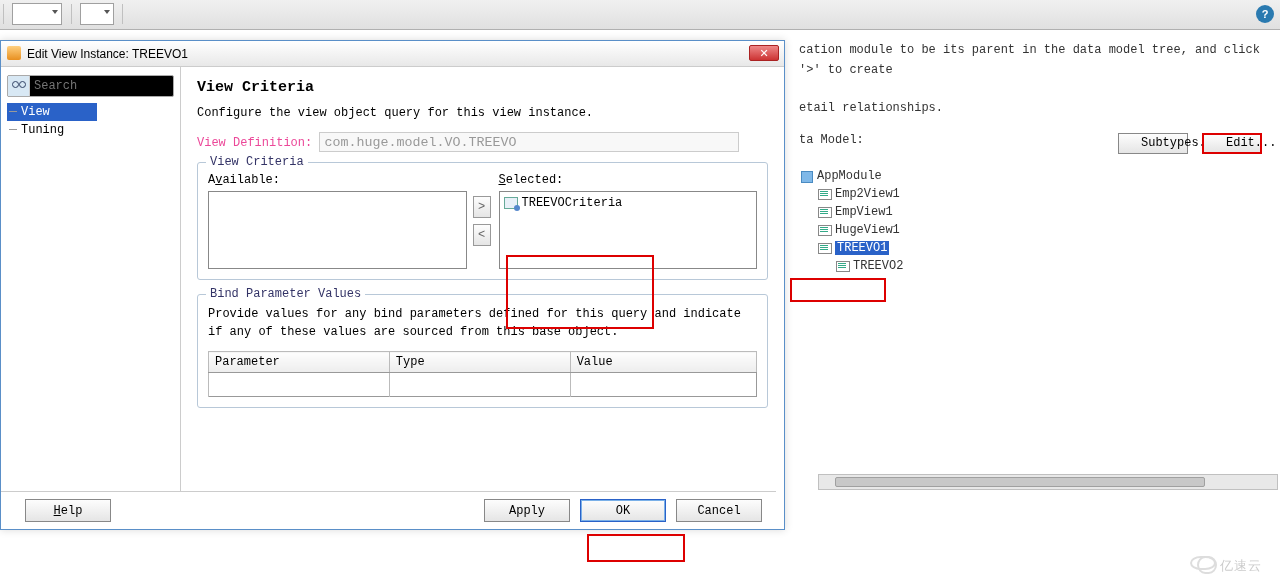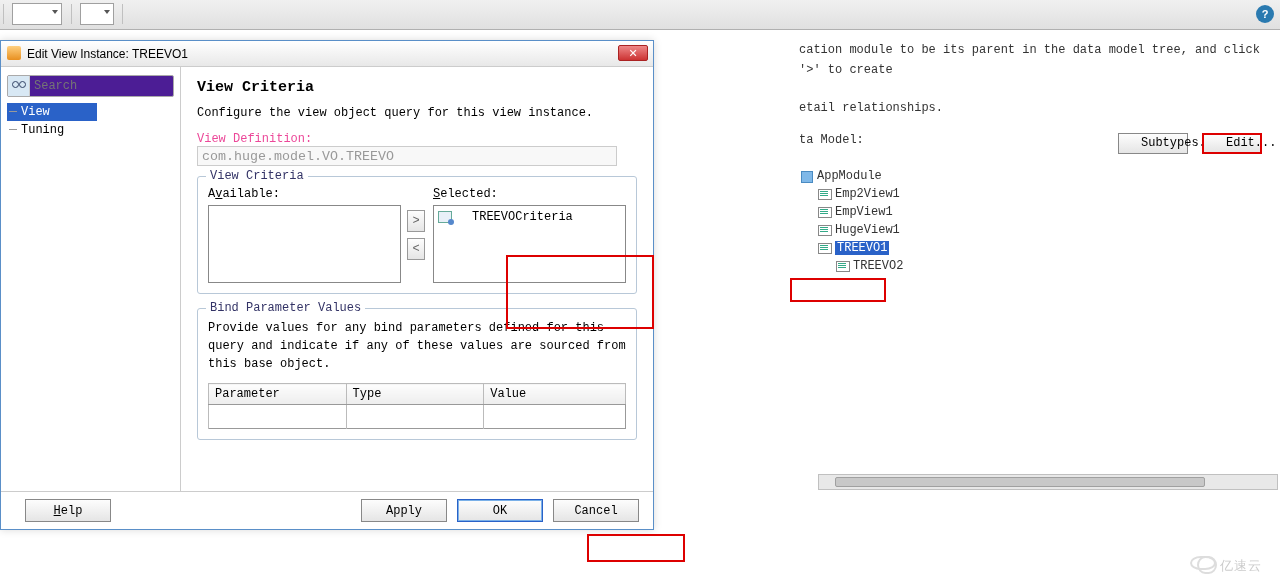--- a/index.html
+++ b/index.html
@@ -34,28 +34,28 @@
 .tree-icon.view::before { content: ""; position: absolute; left: 1px; top: 2px; width: 12px; height: 9px; background: #fff; border: 1px solid #888; }
 .tree-icon.view::after { content: ""; position: absolute; left: 3px; top: 4px; width: 8px; height: 1px; background: #3a8; box-shadow: 0 2px #3a8, 0 4px #3a8; }
 .tree-sel { background: #2a62c8; color: #fff; padding: 0 2px; }
 .red-box { border: 2px solid #d00; position: absolute; }
 .red-box.r-tree { left: 790px; top: 278px; width: 96px; height: 24px; }
 
 .right-scroll { position: absolute; right: 2px; top: 444px; width: 460px; height: 16px; background: #e8e8e8; border: 1px solid #c0c0c0; }
 .right-scroll .thumb { position: absolute; left: 16px; top: 2px; width: 370px; height: 10px; background: #c8c8c8; border: 1px solid #a0a0a0; border-radius: 2px; }
 
 
-.dialog { position: absolute; left: 0; top: 40px; width: 654px; height: 490px; border: 1px solid #5a8fc8; background: #fff; box-shadow: 0 0 8px rgba(0,0,0,0.15); }
+.dialog { position: absolute; left: 0; top: 40px; width: 785px; height: 490px; border: 1px solid #5a8fc8; background: #fff; box-shadow: 0 0 8px rgba(0,0,0,0.15); }
 .dlg-title { height: 26px; background: linear-gradient(#fff, #e8e8e8); border-bottom: 1px solid #ccc; line-height: 26px; padding-left: 26px; position: relative; font-size: 12px; }
 .dlg-title .app-icon { position: absolute; left: 6px; top: 5px; width: 14px; height: 14px; background: linear-gradient(#ffd080, #e89020); border-radius: 2px; }
 .dlg-close { position: absolute; right: 5px; top: 4px; width: 30px; height: 16px; background: linear-gradient(#e88, #c33); border: 1px solid #a22; border-radius: 2px; color: #fff; text-align: center; font-size: 11px; line-height: 14px; }
 
 .dlg-body { position: absolute; top: 26px; left: 0; right: 0; bottom: 38px; display: flex; }
 .side { width: 180px; border-right: 1px solid #ccc; padding: 8px 6px; }
-.search-box { border: 1px solid #aaa; height: 22px; border-radius: 2px; display: flex; align-items: center; background: #4c1d95; }
+.search-box { border: 1px solid #aaa; height: 22px; border-radius: 2px; display: flex; align-items: center; background: #000000; }
 .search-box .binoc { width: 22px; height: 20px; background: #d8e8f4; border-right: 1px solid #ccc; position: relative; }
 .search-box .binoc::before { content: ""; position: absolute; left: 4px; top: 5px; width: 5px; height: 5px; border: 1px solid #346; border-radius: 50%; }
 .search-box .binoc::after { content: ""; position: absolute; left: 11px; top: 5px; width: 5px; height: 5px; border: 1px solid #346; border-radius: 50%; }
 .search-box input { border: none; outline: none; width: 130px; font-size: 12px; font-family: "Courier New", monospace; padding-left: 4px; color: #999; background: transparent; }
 
 .side-tree { margin-top: 6px; font-family: "Courier New", monospace; }
 .side-item { height: 18px; line-height: 18px; padding-left: 14px; position: relative; cursor: pointer; }
 .side-item.sel { background: #2a62c8; color: #fff; width: 90px; }
 .side-item .dash { position: absolute; left: 2px; top: 8px; width: 8px; height: 1px; background: #999; }
 
@@ -69,33 +69,33 @@
 .fieldset { border: 1px solid #b8c8d8; border-radius: 3px; padding: 10px 10px; margin-bottom: 14px; position: relative; }
 .fieldset .legend { position: absolute; top: -8px; left: 8px; background: #fff; padding: 0 4px; color: #336; font-size: 12px; }
 .fieldset .info { margin-bottom: 10px; line-height: 1.5; }
 
 .shuttle { display: flex; gap: 6px; align-items: stretch; }
 .shuttle .col { flex: 1; }
 .shuttle .col-label { margin-bottom: 4px; }
 .shuttle .listbox { border: 1px solid #888; height: 78px; background: #fff; padding: 4px; overflow: hidden; }
 .shuttle .mid { width: 20px; display: flex; flex-direction: column; justify-content: center; gap: 6px; }
 .mv-btn { width: 18px; height: 22px; border: 1px solid #999; background: linear-gradient(#fdfdfd,#e5e5e5); text-align: center; font-size: 12px; line-height: 20px; color: #666; cursor: pointer; }
-.sel-item { display: flex; align-items: center; gap: 20px; }
+.sel-item { display: flex; align-items: center; gap: 4px; }
 .sel-item .vc-icon { width: 14px; height: 12px; background: #e8f0f8; border: 1px solid #6a9; position: relative; }
 .sel-item .vc-icon::after { content: ""; position: absolute; right: -3px; bottom: -3px; width: 6px; height: 6px; background: #58c; border-radius: 50%; }
 
 .red-box.r-selbox { left: 505px; top: 214px; width: 148px; height: 74px; }
 .red-box.r-ok { left: 586px; top: 493px; width: 98px; height: 28px; }
 
 .param-table { width: 100%; border: 1px solid #999; border-collapse: collapse; margin-top: 6px; }
 .param-table th { text-align: left; font-weight: normal; border: 1px solid #bbb; border-bottom: 1px solid #999; background: linear-gradient(#fdfdfd,#ededed); padding: 3px 6px; font-family: "Courier New", monospace; }
 .param-table td { height: 24px; border-left: 1px solid #bbb; }
 .param-table tbody tr { background: #fff; }
 
-.dlg-footer { position: absolute; bottom: 0; left: 0; right: 0; height: 38px; border-top: 1px solid #ccc; display: flex; align-items: center; padding: 0 14px; }
+.dlg-footer { position: absolute; bottom: 0; left: 0; right: 8px; height: 38px; border-top: 1px solid #ccc; display: flex; align-items: center; padding: 0 14px; }
 .dlg-footer .spacer { flex: 1; }
 .dlg-btn { width: 86px; height: 23px; border: 1px solid #888; background: linear-gradient(#fdfdfd,#e5e5e5); font-family: "Courier New", monospace; font-size: 12px; margin-left: 10px; cursor: pointer; }
 .dlg-btn.ok { border: 1px solid #2a62c8; box-shadow: 0 0 0 1px #7ab0e8 inset; }
 
 .und { text-decoration: underline; }
 
 
 .watermark { position: absolute; right: 18px; bottom: 10px; color: #ccc; font-size: 13px; letter-spacing: 1px; }
 .watermark .circ { display: inline-block; width: 26px; height: 14px; border: 2px solid #ddd; border-radius: 50%/60%; margin-right: 4px; position: relative; }
 .watermark .circ::after { content: ""; position: absolute; left: 5px; top: -2px; width: 16px; height: 14px; border: 2px solid #ddd; border-radius: 50%/60%; }

